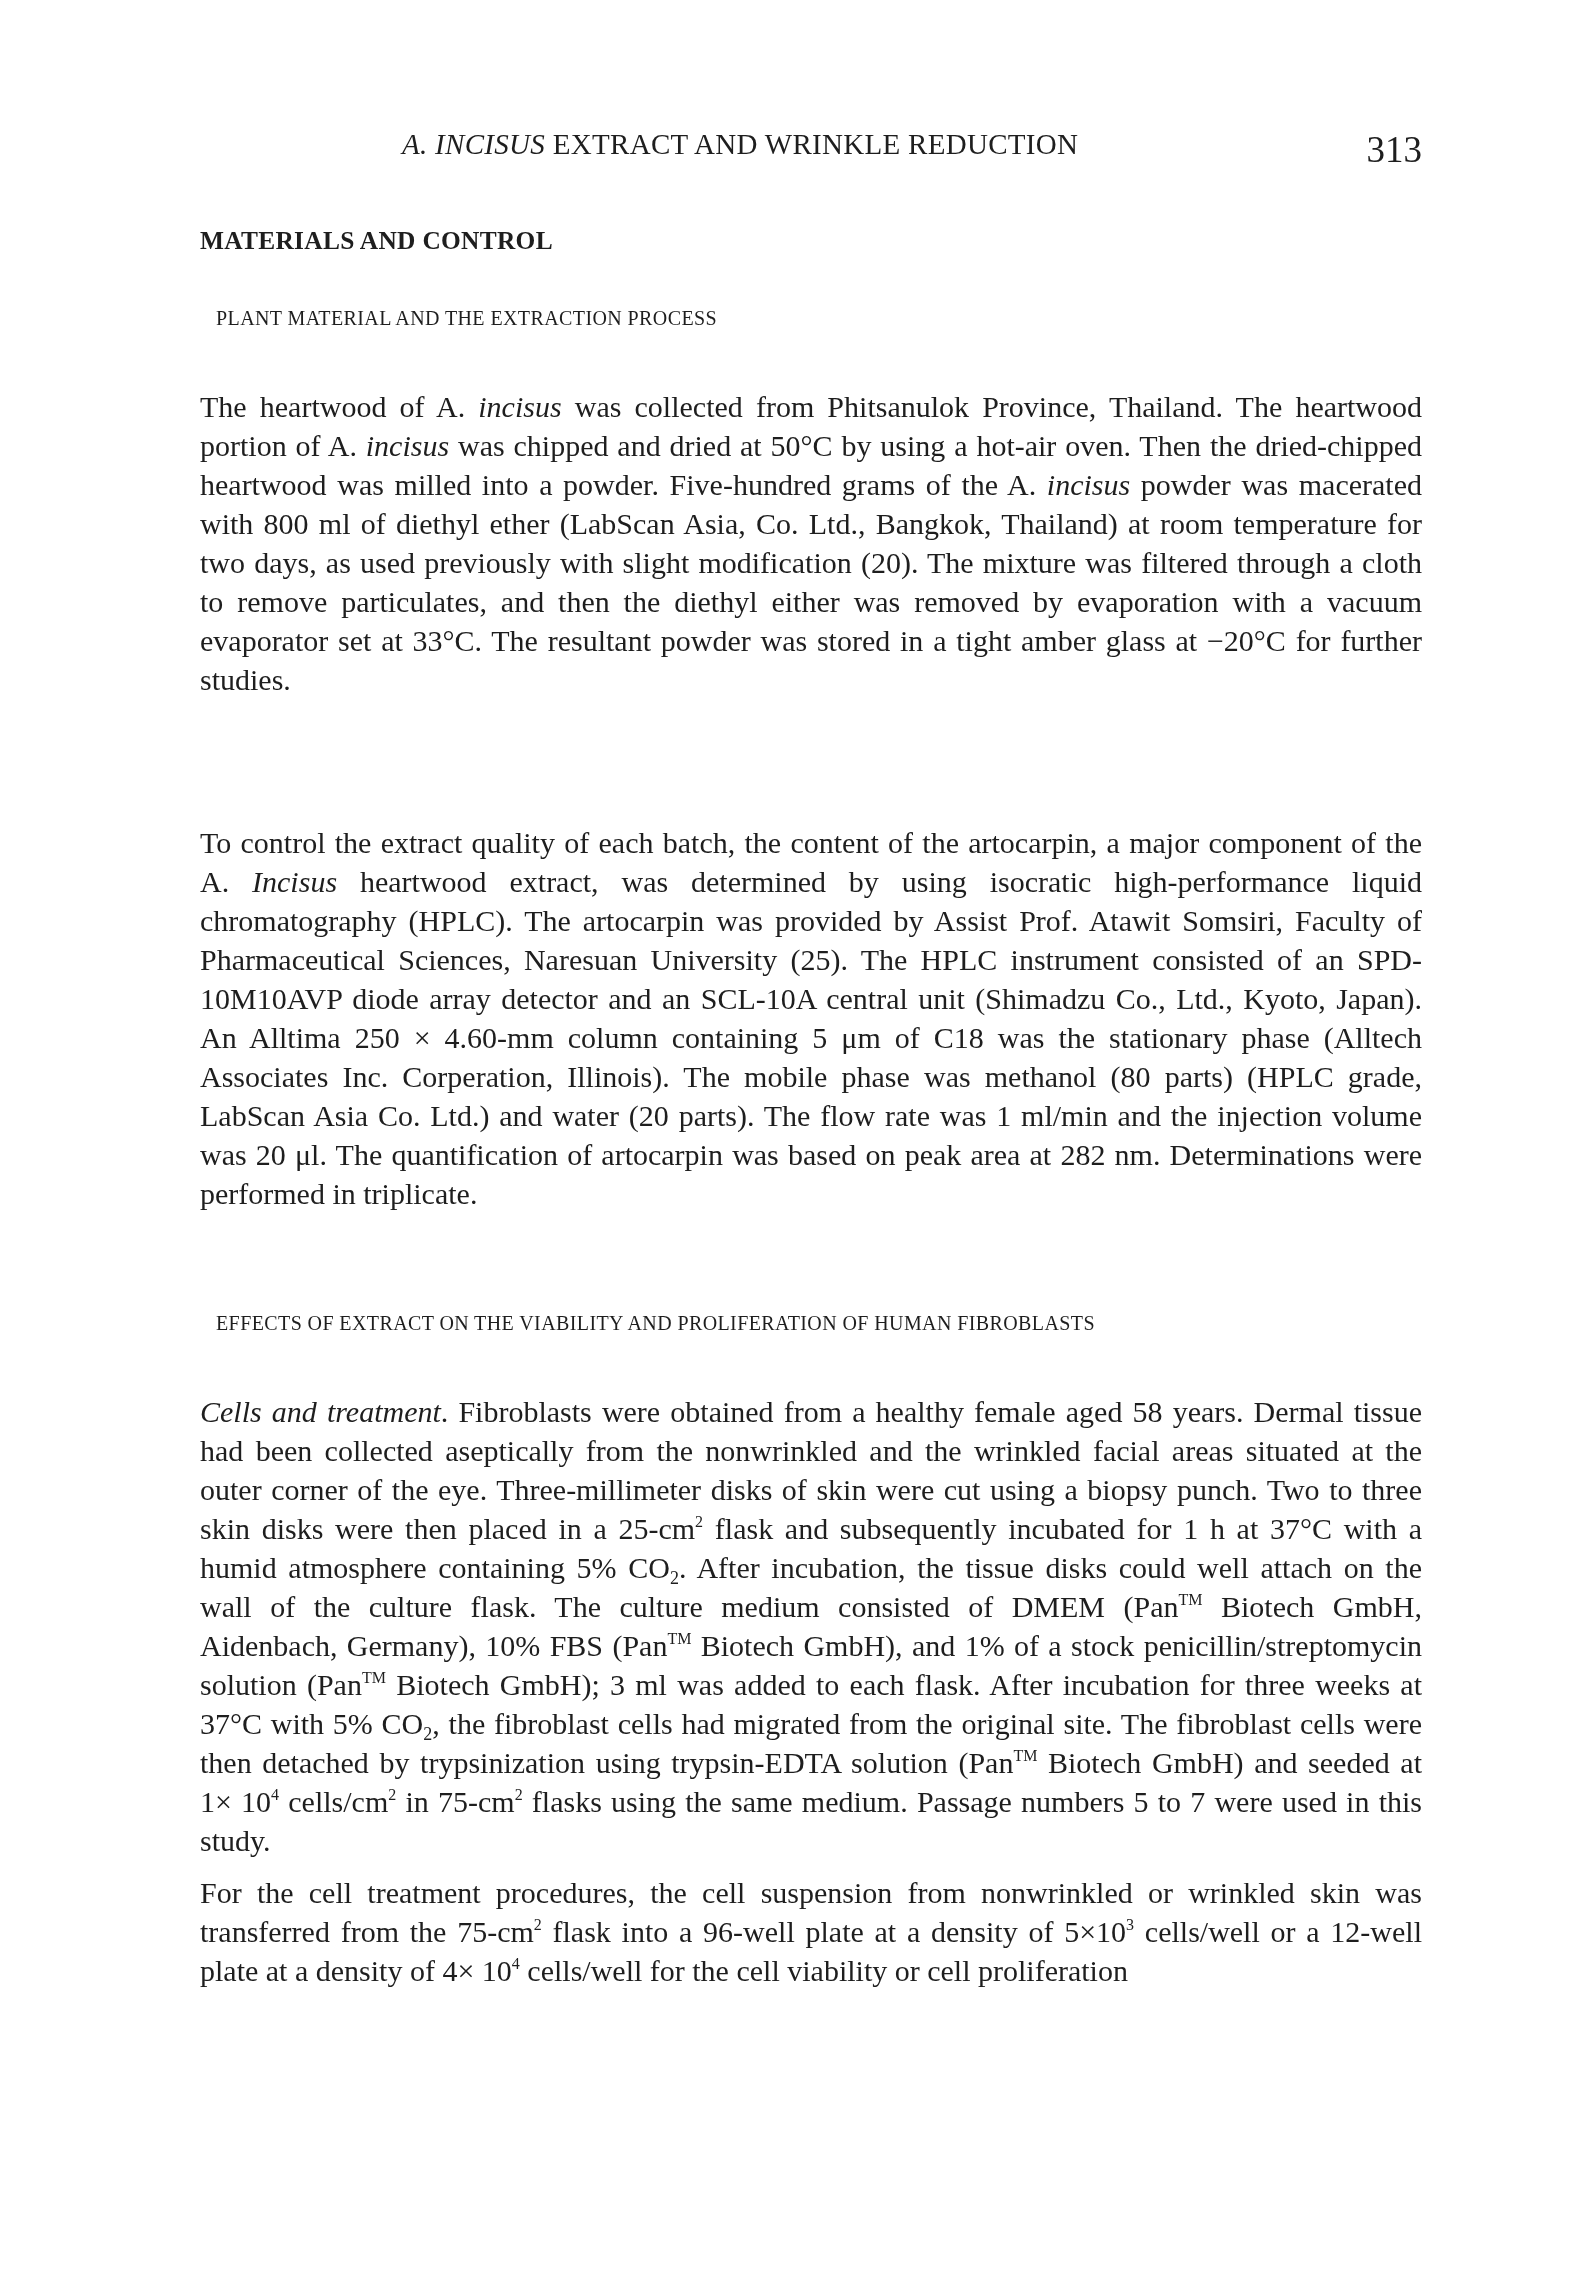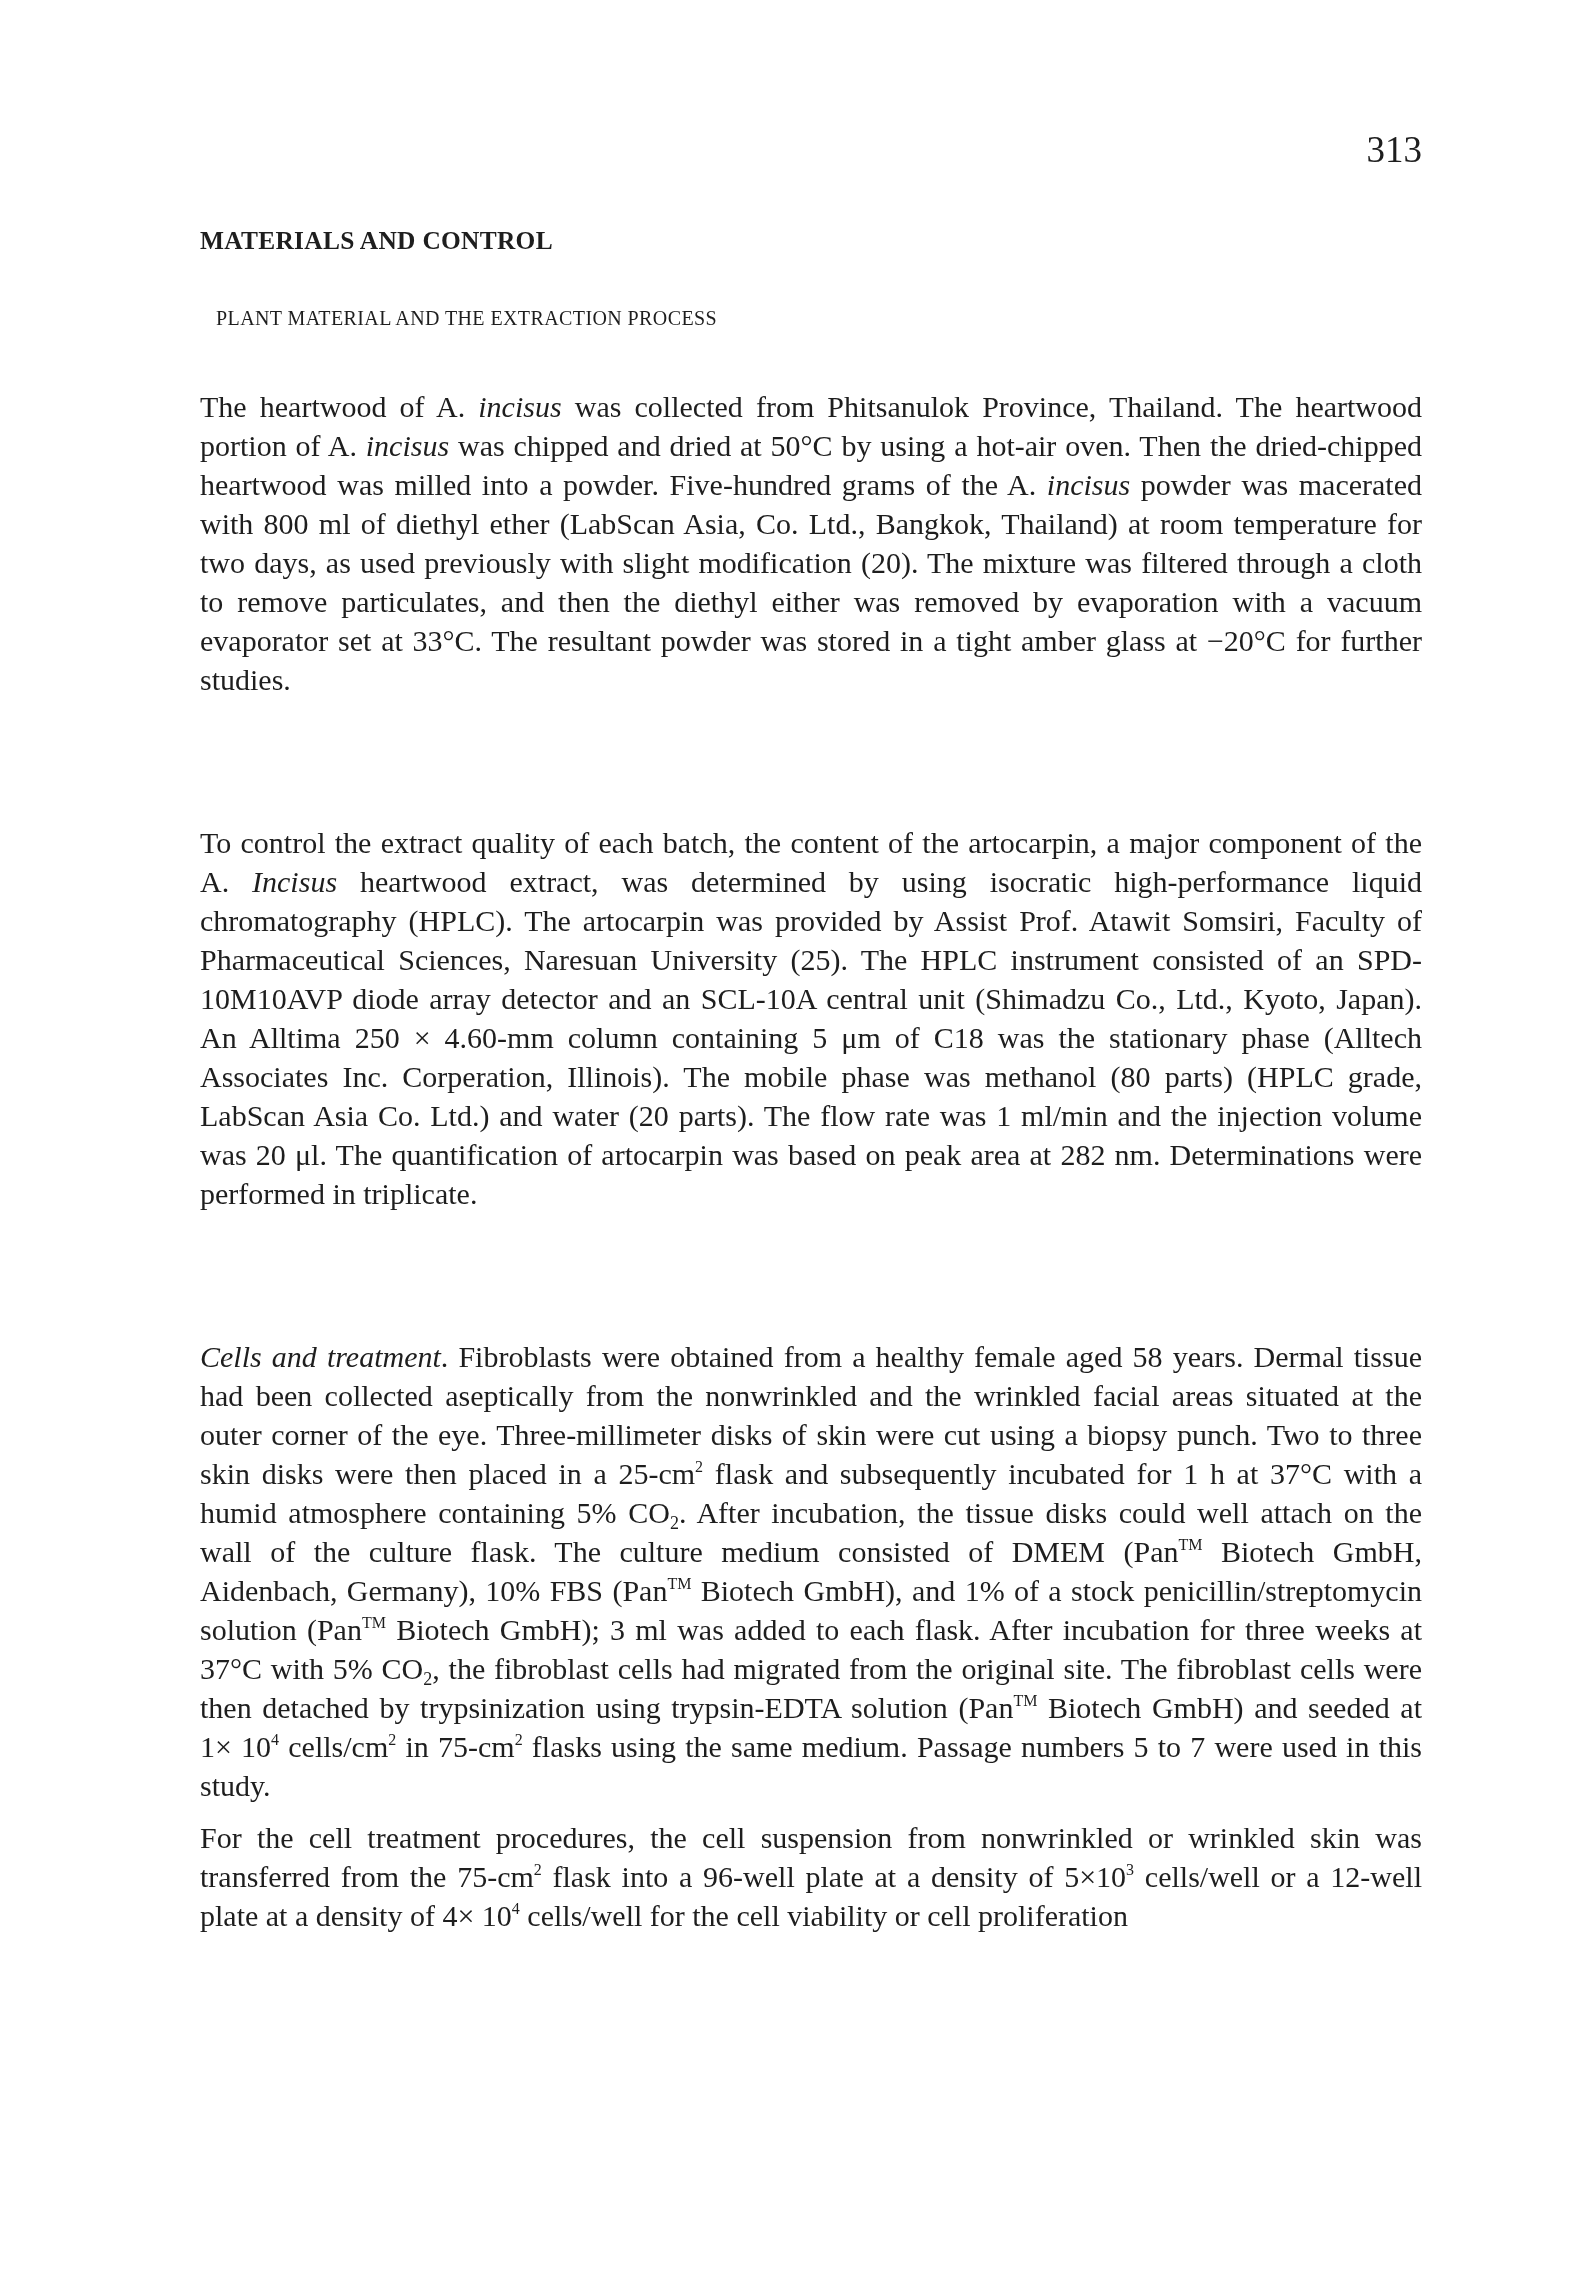--- a/index.html
+++ b/index.html
@@ -17,20 +17,21 @@
   .gap-para-sub { height:83px; }
   .gap-para-para { height:13px; }
   sup.s { font-size:16px; vertical-align:12.2px; line-height:0; }
   sub.s { font-size:18px; vertical-align:-5.6px; line-height:0; }
   i { font-style:italic; }
 </style>
 </head>
 <body>
 
 <header class="running-head">
+  <div class="running-title"><i>A. INCISUS</i><span> EXTRACT AND WRINKLE REDUCTION</span></div>
   <div class="page-number">313</div>
 </header>
 
 <main class="content">
   <h2 class="section">MATERIALS AND CONTROL</h2>
 
   <section>
     <h3 class="sub">PLANT MATERIAL AND THE EXTRACTION PROCESS</h3>
     <div class="gap-sub-para"></div>
     <p class="body">The heartwood of A. <i>incisus</i> was collected from Phitsanulok Province, Thailand. The heartwood portion of A. <i>incisus</i> was chipped and dried at 50°C by using a hot-air oven. Then the dried-chipped heartwood was milled into a powder. Five-hundred grams of the A. <i>incisus</i> powder was macerated with 800 ml of diethyl ether (LabScan Asia, Co. Ltd., Bangkok, Thailand) at room temperature for two days, as used previously with slight modification (20). The mixture was filtered through a cloth to remove particulates, and then the diethyl either was removed by evaporation with a vacuum evaporator set at 33°C. The resultant powder was stored in a tight amber glass at −20°C for further studies.</p>
@@ -39,19 +40,20 @@
   <div class="gap-para-sub"></div>
 
   <section>
     <div class="gap-sub-para"></div>
     <p class="body">To control the extract quality of each batch, the content of the artocarpin, a major component of the A. <i>Incisus</i> heartwood extract, was determined by using isocratic high-performance liquid chromatography (HPLC). The artocarpin was provided by Assist Prof. Atawit Somsiri, Faculty of Pharmaceutical Sciences, Naresuan University (25). The HPLC instrument consisted of an SPD-10M10AVP diode array detector and an SCL-10A central unit (Shimadzu Co., Ltd., Kyoto, Japan). An Alltima 250 × 4.60-mm column containing 5 μm of C18 was the stationary phase (Alltech Associates Inc. Corperation, Illinois). The mobile phase was methanol (80 parts) (HPLC grade, LabScan Asia Co. Ltd.) and water (20 parts). The flow rate was 1 ml/min and the injection volume was 20 μl. The quantification of artocarpin was based on peak area at 282 nm. Determinations were performed in triplicate.</p>
   </section>
 
   <div class="gap-para-sub"></div>
 
   <section>
+    <h3 class="sub">EFFECTS OF EXTRACT ON THE VIABILITY AND PROLIFERATION OF HUMAN FIBROBLASTS</h3>
     <div class="gap-sub-para"></div>
     <p class="body"><i>Cells and treatment</i>. Fibroblasts were obtained from a healthy female aged 58 years. Dermal tissue had been collected aseptically from the nonwrinkled and the wrinkled facial areas situated at the outer corner of the eye. Three-millimeter disks of skin were cut using a biopsy punch. Two to three skin disks were then placed in a 25-cm<sup class="s">2</sup> flask and subsequently incubated for 1 h at 37°C with a humid atmosphere containing 5% CO<sub class="s">2</sub>. After incubation, the tissue disks could well attach on the wall of the culture flask. The culture medium consisted of DMEM (Pan<sup class="s">TM</sup> Biotech GmbH, Aidenbach, Germany), 10% FBS (Pan<sup class="s">TM</sup> Biotech GmbH), and 1% of a stock penicillin/streptomycin solution (Pan<sup class="s">TM</sup> Biotech GmbH); 3 ml was added to each flask. After incubation for three weeks at 37°C with 5% CO<sub class="s">2</sub>, the fibroblast cells had migrated from the original site. The fibroblast cells were then detached by trypsinization using trypsin-EDTA solution (Pan<sup class="s">TM</sup> Biotech GmbH) and seeded at 1× 10<sup class="s">4</sup> cells/cm<sup class="s">2</sup> in 75-cm<sup class="s">2</sup> flasks using the same medium. Passage numbers 5 to 7 were used in this study.</p>
     <div class="gap-para-para"></div>
     <p class="body">For the cell treatment procedures, the cell suspension from nonwrinkled or wrinkled skin was transferred from the 75-cm<sup class="s">2</sup> flask into a 96-well plate at a density of 5×10<sup class="s">3</sup> cells/well or a 12-well plate at a density of 4× 10<sup class="s">4</sup> cells/well for the cell viability or cell proliferation</p>
   </section>
 </main>
 
 
 </body></html>

